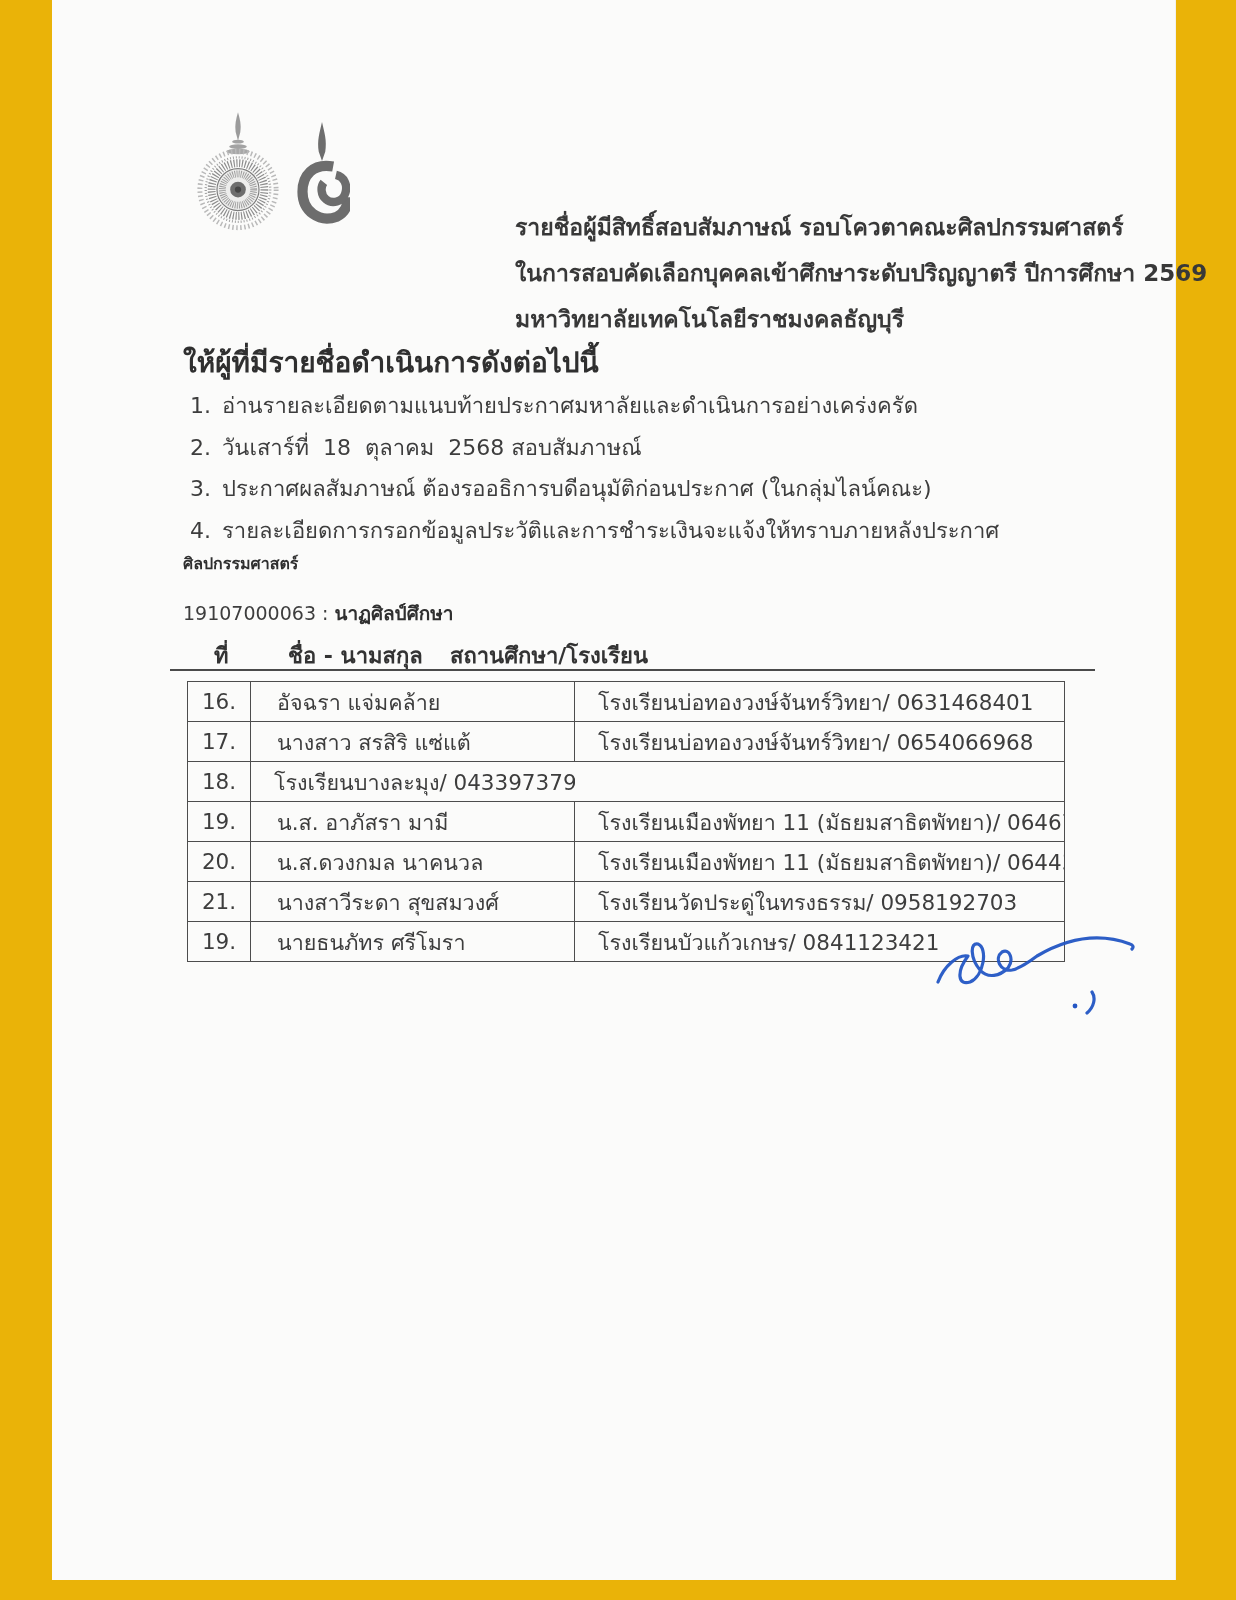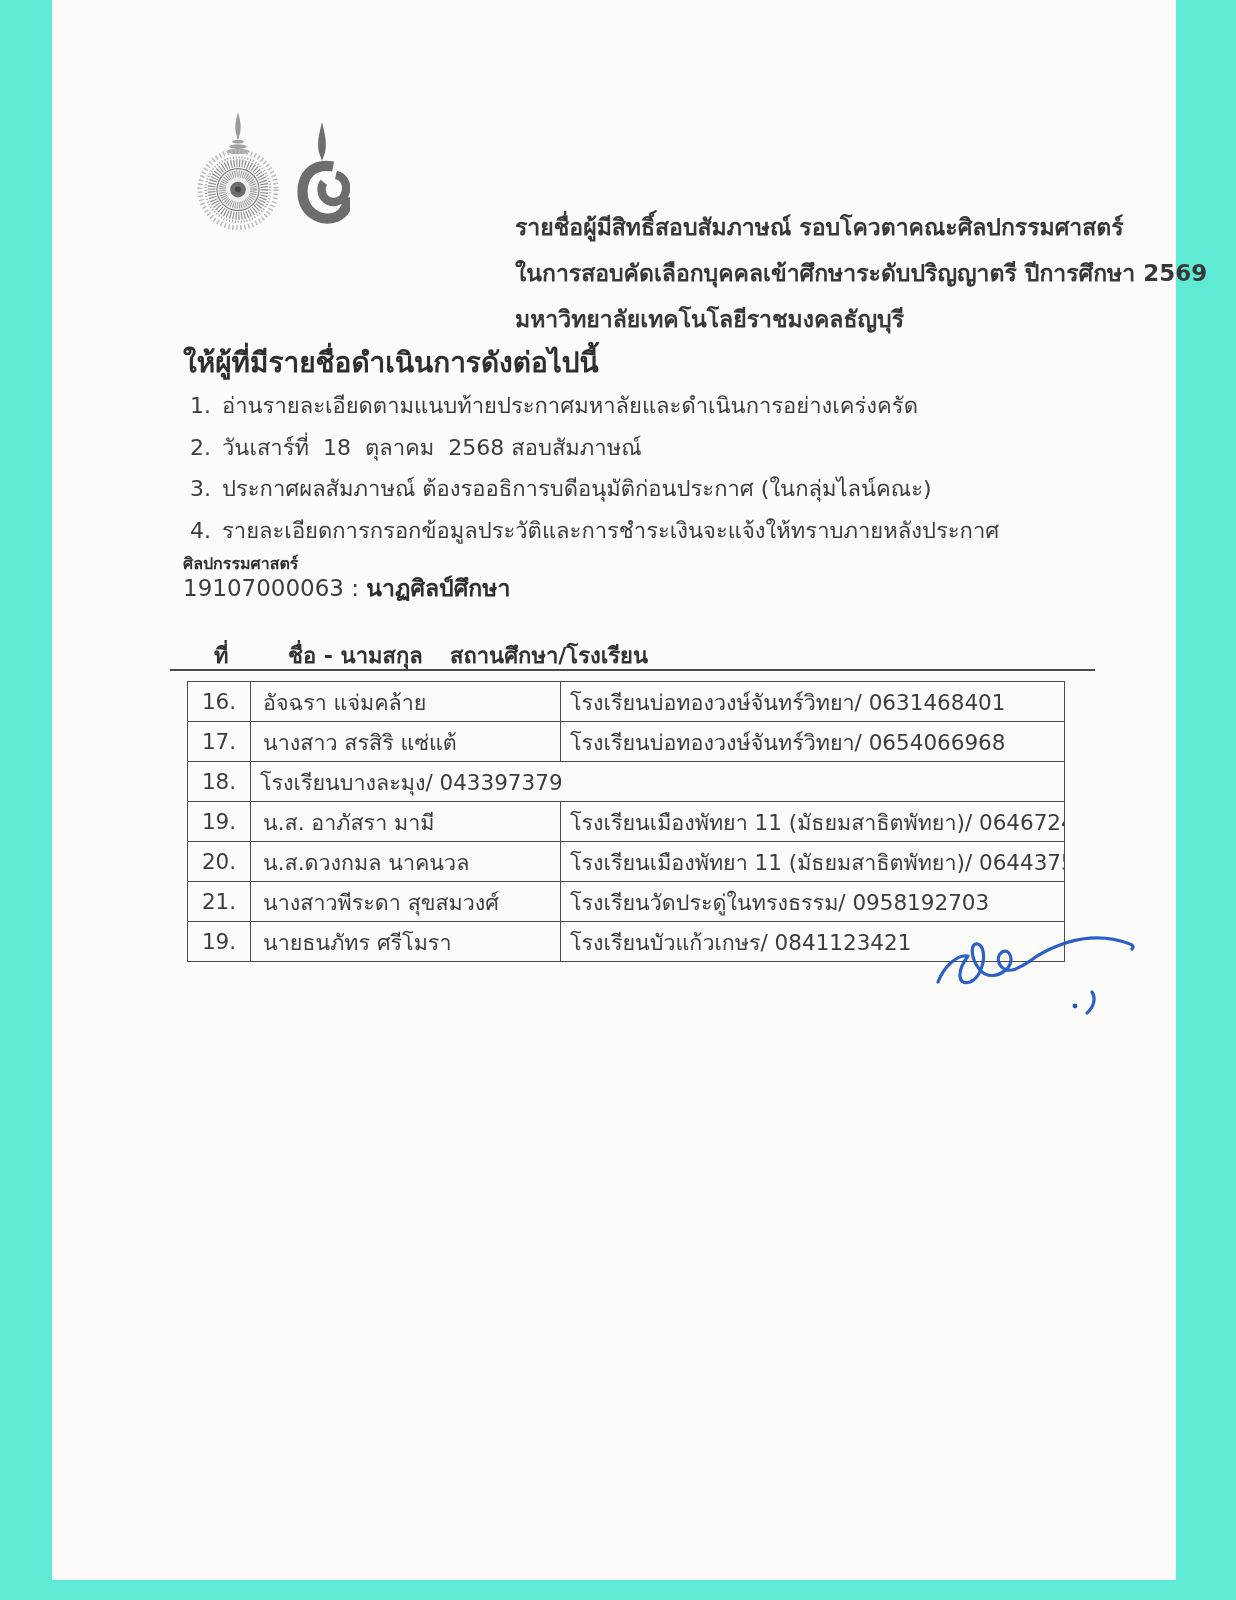--- a/index.html
+++ b/index.html
@@ -1,41 +1,41 @@
 <!DOCTYPE html>
 <html><head>
 <meta charset="utf-8">
 <style>
   html,body{margin:0;padding:0;background:#ffffff;}
   .page{
-    position:relative;width:1236px;height:1600px;background:#5eead4;overflow:hidden;
+    position:relative;width:1236px;height:1600px;background:#eab308;overflow:hidden;
     font-family:"DejaVu Sans","Liberation Sans",sans-serif;color:#3b3b3b;
   }
   .scan-bg{position:absolute;left:52px;top:0;width:1123px;height:1580px;background:#fbfbfa;border-right:1px solid #f1f1ef;}
   
   .seal{position:absolute;left:194px;top:110px;width:88px;height:122px;}
   .emblem{position:absolute;left:294px;top:122px;width:56px;height:104px;}
   
   .title-block{position:absolute;left:515px;top:204px;width:660px;}
   .title-line{font-size:23px;font-weight:600;color:#383838;line-height:46px;white-space:pre;}
   
   .intro{position:absolute;left:183px;top:340px;font-size:28px;font-weight:bold;color:#2f2f2f;}
   .instr{position:absolute;left:190px;width:900px;font-size:22px;color:#3d3d3d;white-space:pre-wrap;}
   .instr .num{display:inline-block;width:32px;}
   .i1{top:388px}.i2{top:430px}.i3{top:471px}.i4{top:513px}
   .faculty{position:absolute;left:183px;top:551px;font-size:16px;font-weight:bold;color:#2f2f2f;}
-  .program{position:absolute;left:183px;top:570px;font-size:23px;color:#3d3d3d;white-space:pre;}
+  .program{position:absolute;left:183px;top:598px;font-size:19px;color:#3d3d3d;white-space:pre;}
   .program .pname{font-weight:bold;color:#2f2f2f;}
   
   .th-label{position:absolute;top:638px;font-size:22px;font-weight:bold;color:#333;}
   .th-no{left:214px}.th-name{left:288px}.th-school{left:450px}
   .header-underline{position:absolute;left:170px;top:669px;width:925px;height:0;border-top:2px solid #4a4a4a;}
   
   .table{position:absolute;left:187px;top:681px;width:876px;border:1.6px solid #4d4d4d;}
-  .t-row{display:grid;grid-template-columns:63px 310px 1fr;height:39px;border-bottom:1.2px solid #4d4d4d;}
+  .t-row{display:grid;grid-template-columns:63px 310px 1fr;height:39px;border-bottom:1.2px solid #4d4d4d;gap:14px;}
   .t-row:last-child{border-bottom:none;}
   .cell{display:flex;align-items:center;font-size:21.5px;color:#3d3d3d;overflow:hidden;white-space:nowrap;}
   .c-no{justify-content:center;border-right:1.2px solid #4d4d4d;}
   .c-name{padding-left:12px;border-right:1.2px solid #4d4d4d;}
   .c-school{padding-left:9px;}
   
   .signature{position:absolute;left:920px;top:896px;width:265px;height:132px;z-index:5;}
 </style>
 </head>
 <body>
@@ -104,21 +104,21 @@
       <div class="cell c-name">น.ส. อาภัสรา มามี</div>
       <div class="cell c-school">โรงเรียนเมืองพัทยา 11 (มัธยมสาธิตพัทยา)/ 0646724579</div>
     </div>
     <div class="t-row">
       <div class="cell c-no">20.</div>
       <div class="cell c-name">น.ส.ดวงกมล นาคนวล</div>
       <div class="cell c-school">โรงเรียนเมืองพัทยา 11 (มัธยมสาธิตพัทยา)/ 0644375090</div>
     </div>
     <div class="t-row">
       <div class="cell c-no">21.</div>
-      <div class="cell c-name">นางสาวพีระดา สุขสมวงศ์</div>
+      <div class="cell c-name">นางสาวีระดา สุขสมวงศ์</div>
       <div class="cell c-school">โรงเรียนวัดประดู่ในทรงธรรม/ 0958192703</div>
     </div>
     <div class="t-row">
       <div class="cell c-no">19.</div>
       <div class="cell c-name">นายธนภัทร ศรีโมรา</div>
       <div class="cell c-school">โรงเรียนบัวแก้วเกษร/ 0841123421</div>
     </div>
   </div>
 
   <svg class="signature" viewBox="0 0 265 132">

